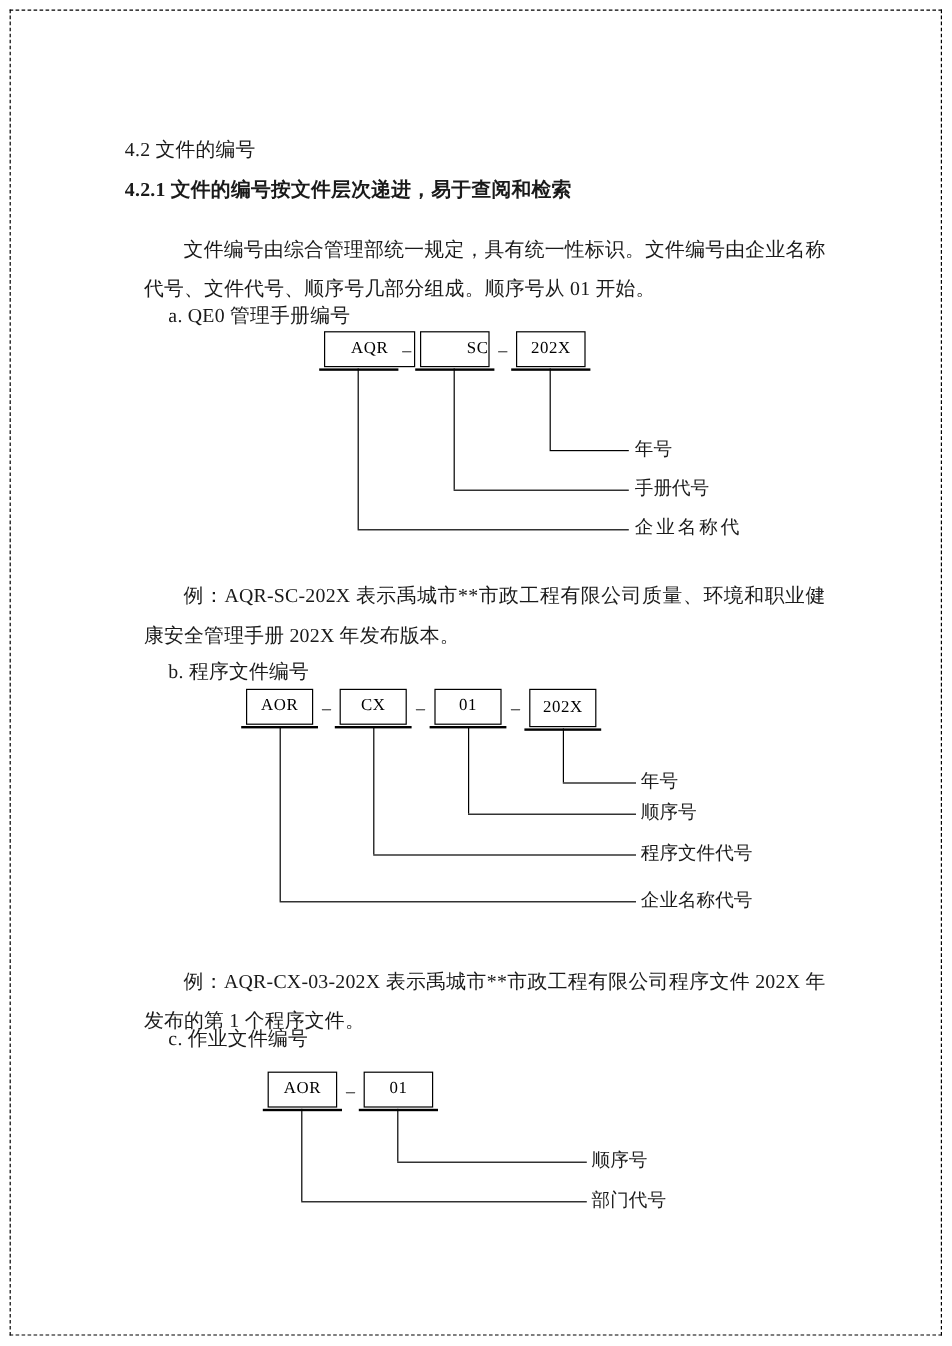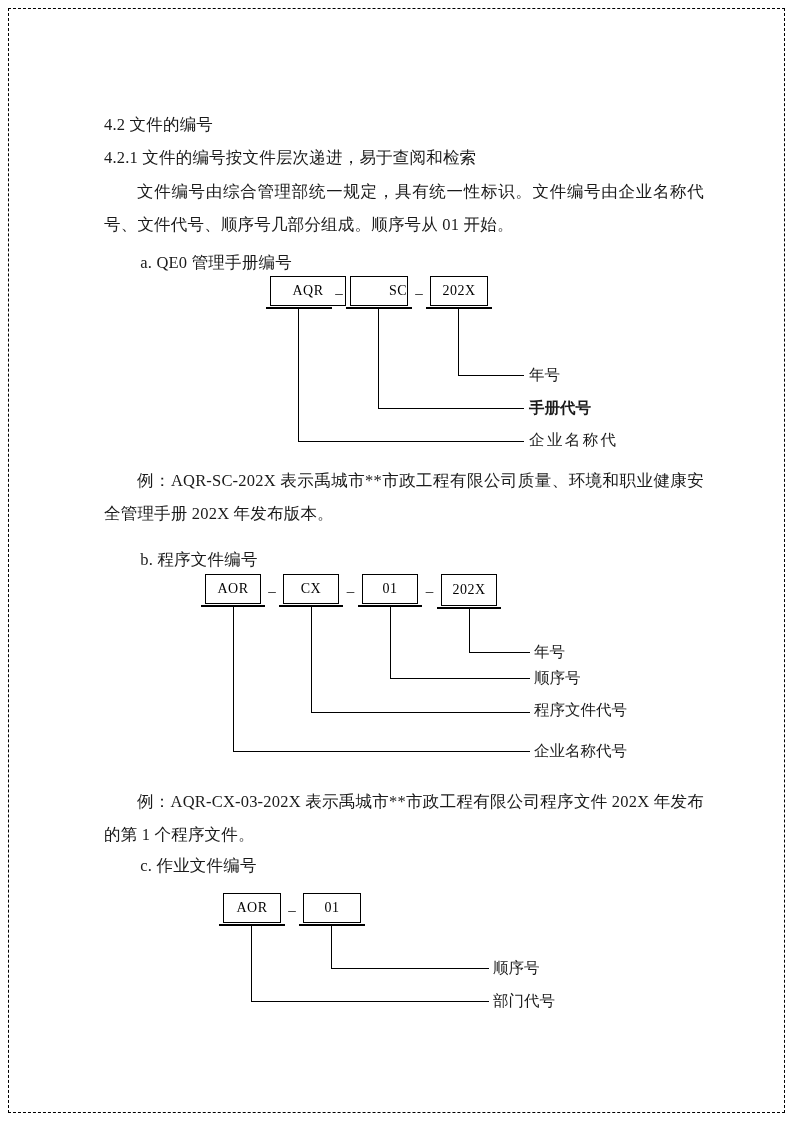--- a/index.html
+++ b/index.html
@@ -36,21 +36,21 @@
     width: 600px;
   }
 
   
   .para {
     font-size: 16.5px;
     line-height: 33px;
     color: #1a1a1a;
     text-align: justify;
     letter-spacing: 0.2px;
-    margin: 0;
+    margin: 16px;
   }
   .para.indent2 { text-indent: 2em; }
   .heading {
     font-size: 16.5px;
     line-height: 33px;
     color: #1a1a1a;
     margin: 0;
     letter-spacing: 0.2px;
   }
   .item-label {
@@ -116,21 +116,21 @@
 <body>
 
 <div id="page">
 
   <div id="page-frame"></div>
 
   <div class="content" style="top:108px;">
     <p class="heading">4.2  文件的编号</p>
   </div>
 
-  <div class="content" style="top:141px;">
+  <div class="content" style="top:141px;font-weight:bold;">
     <p class="heading">4.2.1  文件的编号按文件层次递进，易于查阅和检索</p>
   </div>
 
   <div class="content" style="top:175px; width:600px;">
     <p class="para indent2">文件编号由综合管理部统一规定，具有统一性标识。文件编号由企业名称代号、文件代号、顺序号几部分组成。顺序号从 01 开始。</p>
   </div>
 
   <div class="content" style="top:248px;">
     <p class="item-label">a. QE0 管理手册编号</p>
   </div>
@@ -154,21 +154,21 @@
 
     <div class="dg-dash" style="left:224px; top:14px; width:22px;">–</div>
     <div class="dg-dash" style="left:304px; top:14px; width:22px;">–</div>
 
     <div class="vline" style="left:354px; top:35px; height:68px;"></div>
     <div class="hline" style="left:354px; top:103px; width:66px;"></div>
     <div class="dg-label" style="left:425px; top:95px;">年号</div>
 
     <div class="vline" style="left:274px; top:35px; height:101px;"></div>
     <div class="hline" style="left:274px; top:136px; width:146px;"></div>
-    <div class="dg-label" style="left:425px; top:128px;font-weight:bold;">手册代号</div>
+    <div class="dg-label" style="left:425px; top:128px;">手册代号</div>
 
     <div class="vline" style="left:194px; top:35px; height:134px;"></div>
     <div class="hline" style="left:194px; top:169px; width:226px;"></div>
     <div class="dg-label spaced" style="left:425px; top:160px;">企业名称代</div>
   </div>
 
   <div class="content" style="top:464px; width:600px;">
     <p class="para indent2">例：AQR-SC-202X 表示禹城市**市政工程有限公司质量、环境和职业健康安全管理手册 202X 年发布版本。</p>
   </div>
 
@@ -205,21 +205,21 @@
     <div class="vline" style="left:365px; top:35px; height:45px;"></div>
     <div class="hline" style="left:365px; top:80px; width:61px;"></div>
     <div class="dg-label" style="left:430px; top:72px;">年号</div>
 
     <div class="vline" style="left:286px; top:33px; height:73px;"></div>
     <div class="hline" style="left:286px; top:106px; width:140px;"></div>
     <div class="dg-label" style="left:430px; top:98px;">顺序号</div>
 
     <div class="vline" style="left:207px; top:33px; height:107px;"></div>
     <div class="hline" style="left:207px; top:140px; width:219px;"></div>
-    <div class="dg-label" style="left:430px; top:132px;font-family:Liberation Mono, monospace;">程序文件代号</div>
+    <div class="dg-label" style="left:430px; top:132px;">程序文件代号</div>
 
     <div class="vline" style="left:129px; top:33px; height:146px;"></div>
     <div class="hline" style="left:129px; top:179px; width:297px;"></div>
     <div class="dg-label" style="left:430px; top:171px;">企业名称代号</div>
   </div>
 
   <div class="content" style="top:785px; width:600px;">
     <p class="para indent2">例：AQR-CX-03-202X 表示禹城市**市政工程有限公司程序文件 202X 年发布的第 1 个程序文件。</p>
   </div>
 

